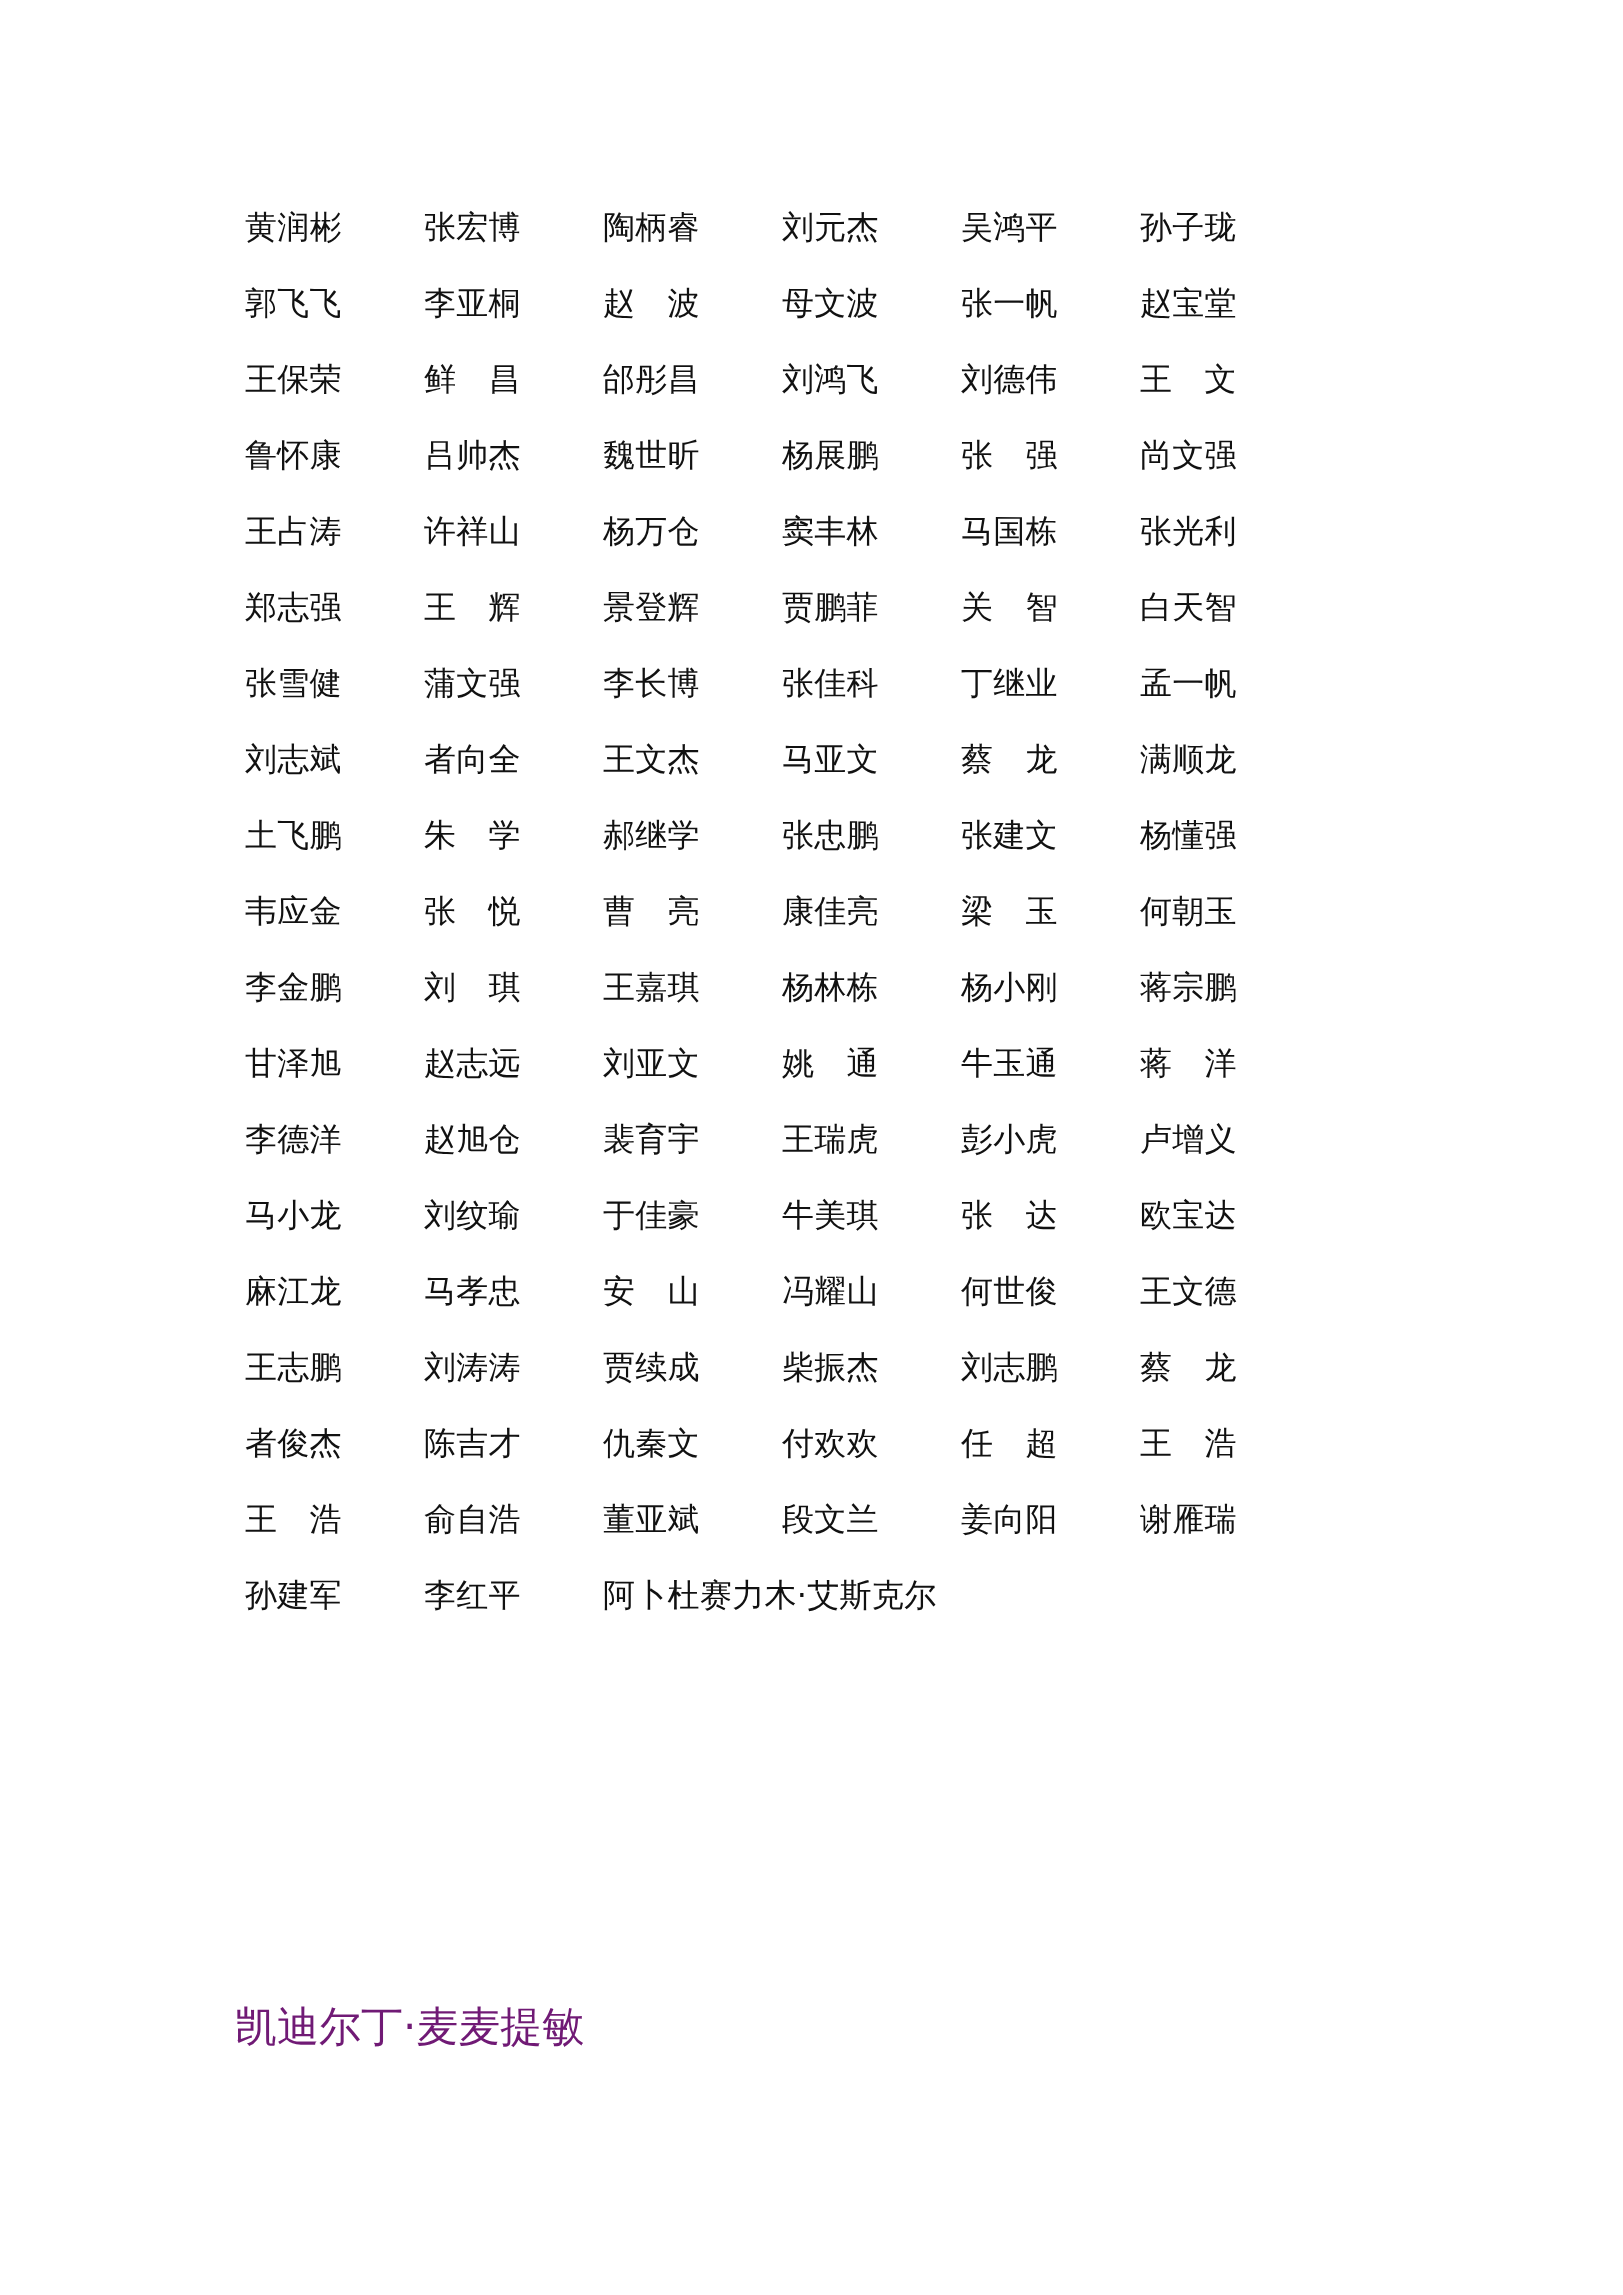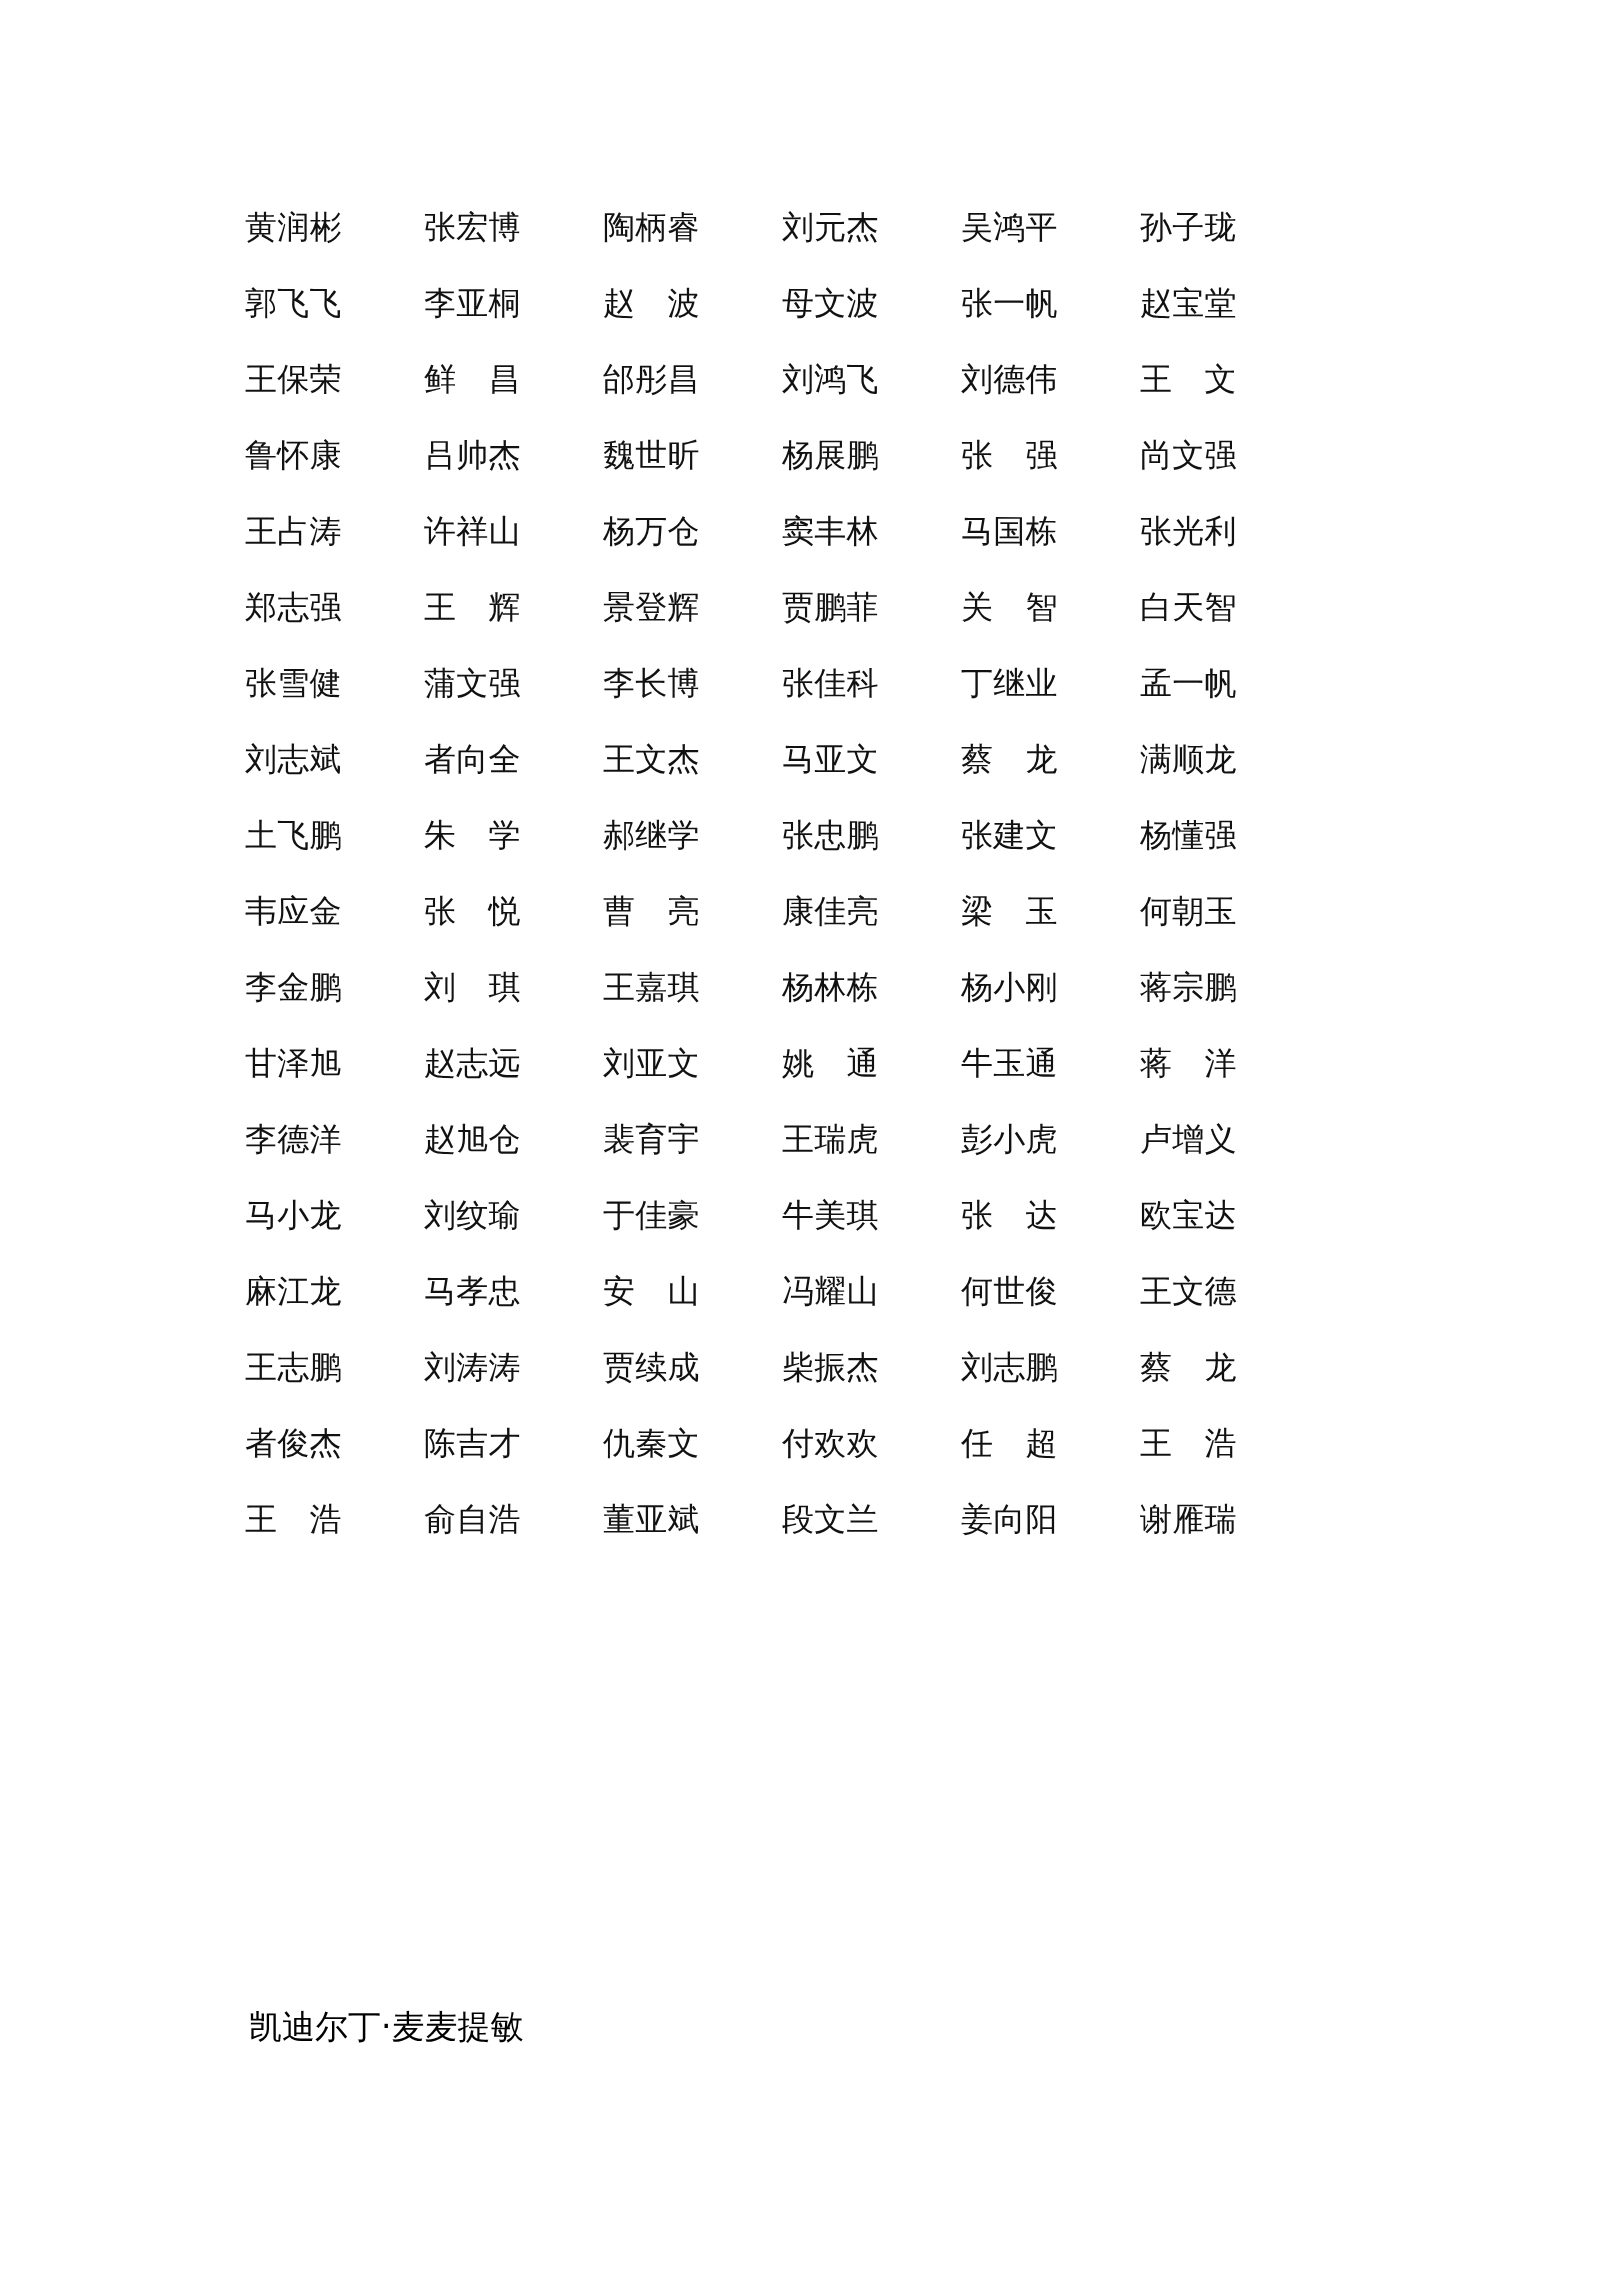--- a/index.html
+++ b/index.html
@@ -40,25 +40,25 @@
     font-family: "DejaVu Sans", "Liberation Sans", sans-serif;
     font-weight: 400;
   }
   .long-name {
     font-size: 32px;
     line-height: 76px;
     white-space: nowrap;
   }
   .trailing-line {
     position: absolute;
-    left: 249px;
-    font-size: 33px;
+    left: 235px;
+    font-size: 42px;
     line-height: 76px;
     white-space: nowrap;
-    color: #000000;
+    color: #701a75;
   }
 </style>
 </head>
 <body>
 
 <div class="page">
 
   <table class="name-table">
     <tbody>
       <tr>
@@ -198,19 +198,24 @@
         <td>王　浩</td>
       </tr>
       <tr>
         <td>王　浩</td>
         <td>俞自浩</td>
         <td>董亚斌</td>
         <td>段文兰</td>
         <td>姜向阳</td>
         <td>谢雁瑞</td>
       </tr>
+      <tr>
+        <td>孙建军</td>
+        <td>李红平</td>
+        <td class="long-name" colspan="4">阿卜杜赛力木·艾斯克尔</td>
+      </tr>
     </tbody>
   </table>
 
   <div class="trailing-line" style="top: 1989px;">凯迪尔丁·麦麦提敏</div>
 
 </div>
 
 
 </body></html>

